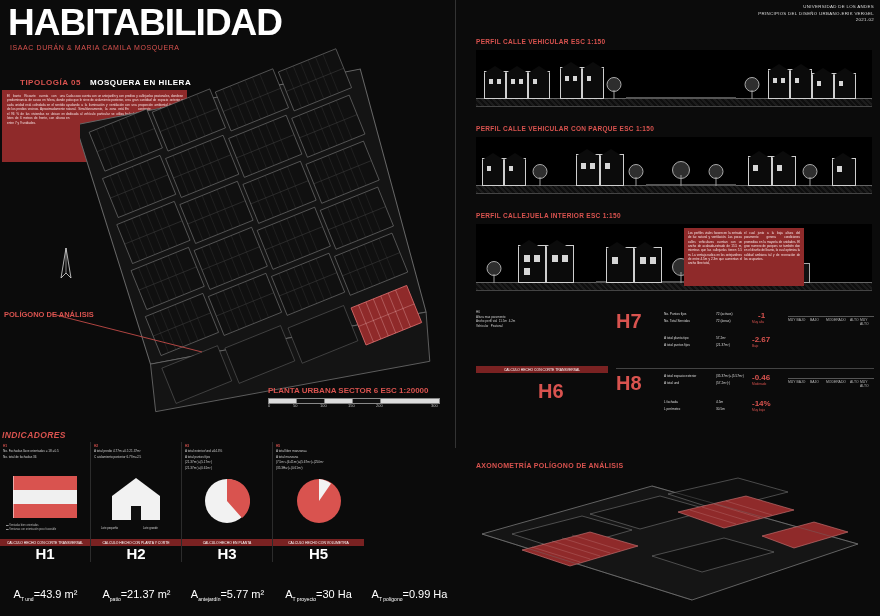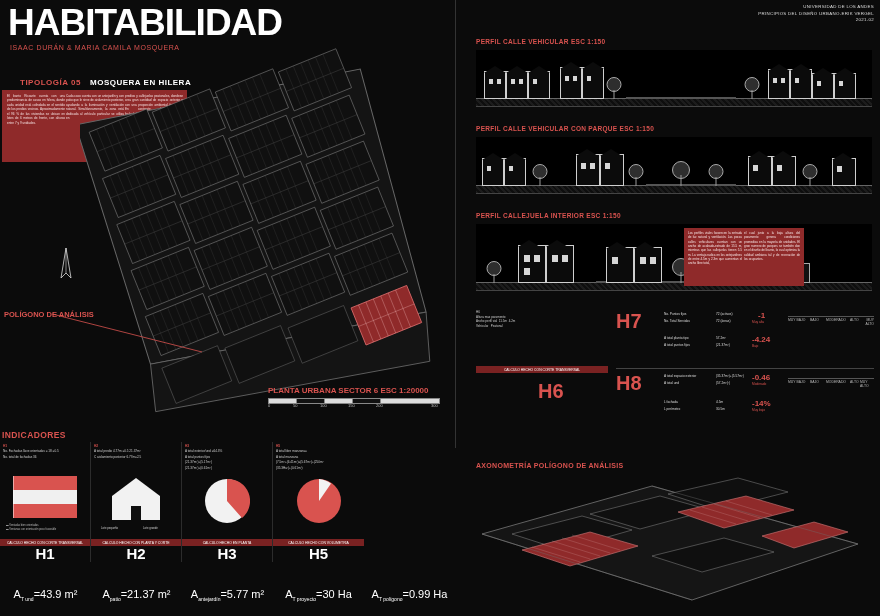--- a/index.html
+++ b/index.html
@@ -17,21 +17,21 @@
   .redbox{position:absolute;left:2px;top:90px;width:185px;height:72px;background:#8f2a2a;border:0;padding:4px 5px;box-sizing:border-box;}
   .redbox p{margin:0;font-size:3.1px;line-height:1.45;color:#f3dede;text-align:justify;}
   .redcol{position:absolute;top:4px;width:58px;}
   .poli{position:absolute;left:4px;top:310px;font-size:7.5px;color:#d9534f;font-weight:bold;}
 
   .planta-lbl{position:absolute;left:268px;top:386px;font-size:8px;color:#d9534f;font-weight:bold;}
   .scalebar{position:absolute;left:268px;top:398px;width:172px;height:14px;}
   .scalebar .seg{position:absolute;top:0;height:4px;border:.5px solid #888;}
   .scalebar .tick{position:absolute;top:5px;font-size:4px;color:#bbb;}
 
-  .ind-title{position:absolute;left:2px;top:430px;font-size:8.5px;color:#d9534f;font-weight:bold;letter-spacing:.4px;}
+  .ind-title{position:absolute;left:2px;top:430px;font-size:8.5px;color:#d9534f;font-weight:bold;letter-spacing:.4px;font-style:italic;}
   .indrow{position:absolute;left:0;top:442px;width:455px;height:120px;display:flex;}
   .indcell{width:91px;box-sizing:border-box;border-right:1px solid #2c2c2c;position:relative;padding:2px 3px;}
   .ind-h{font-size:3.2px;color:#d9534f;font-weight:bold;}
   .ind-t{font-size:3.1px;color:#ccc;line-height:1.5;margin-top:1px;}
   .ind-foot{position:absolute;bottom:16px;left:0;width:100%;font-size:3.4px;color:#fff;background:#7a2222;text-align:center;padding:1.5px 0;}
   .ind-code{position:absolute;bottom:0;left:0;width:100%;text-align:center;font-size:15px;color:#fff;font-weight:bold;}
   .figbox{position:absolute;left:50%;transform:translateX(-50%);top:34px;}
 
   .metrics{position:absolute;left:0;top:574px;width:455px;height:42px;display:flex;align-items:center;}
   .metric{width:91px;text-align:center;font-size:11px;color:#fff;}
@@ -551,36 +551,36 @@
         &nbsp;<span>4.2m</span>
       </div>
       <div>
         <span>Vehicular</span>
         &nbsp;&nbsp;<span>Peatonal</span>
       </div>
     </div>
 
     <div class="hbig" style="position:absolute;left:82px;top:380px;">H6</div>
 
-    <div style="position:absolute;left:160px;top:310px;width:258px;border-bottom:1px solid #444;height:58px;text-align:right;">
+    <div style="position:absolute;left:160px;top:310px;width:258px;border-bottom:1px solid #444;height:58px;">
       <div class="hbig" style="position:absolute;left:0;top:0;">H7</div>
       <div class="hrow" style="position:absolute;left:48px;top:2px;">
         <span>No. Puntos fijos</span>
       </div>
       <div class="hrow" style="position:absolute;left:100px;top:2px;"><span>72 (activos)</span></div>
       <div class="hrow" style="position:absolute;left:48px;top:9px;"><span>No. Total Servidas</span></div>
       <div class="hrow" style="position:absolute;left:100px;top:9px;"><span>72 (áreas)</span></div>
       <div class="bigval" style="position:absolute;left:142px;top:1px;">-1</div>
       <div class="hrow" style="position:absolute;left:136px;top:10px;color:#d9534f;">Muy alta</div>
 
       <div class="hrow" style="position:absolute;left:48px;top:26px;"><span>A total planta tipo</span></div>
       <div class="hrow" style="position:absolute;left:100px;top:26px;"><span>57.2m²</span></div>
       <div class="hrow" style="position:absolute;left:48px;top:33px;"><span>A total puntos fijos</span></div>
       <div class="hrow" style="position:absolute;left:100px;top:33px;"><span>(21.37m²)</span></div>
-      <div class="bigval" style="position:absolute;left:136px;top:25px;">-4.24</div>
+      <div class="bigval" style="position:absolute;left:136px;top:25px;">-2.67</div>
       <div class="hrow" style="position:absolute;left:136px;top:34px;color:#d9534f;">Bajo</div>
 
       <div class="scalestrip" style="left:172px;top:6px;width:86px;">
         <span style="left:0;">MUY BAJO</span>
         <span style="left:22px;">BAJO</span>
         <span style="left:38px;">MODERADO</span>
         <span style="left:62px;">ALTO</span>
         <span style="left:72px;">MUY ALTO</span>
       </div>
     </div>

